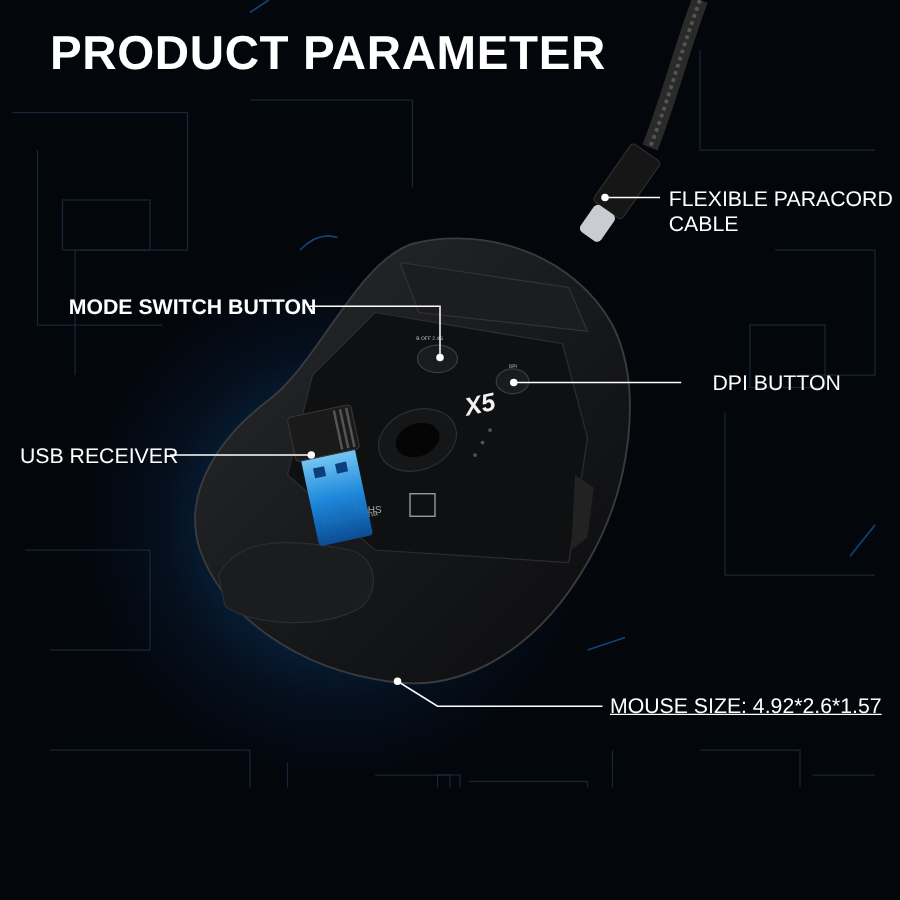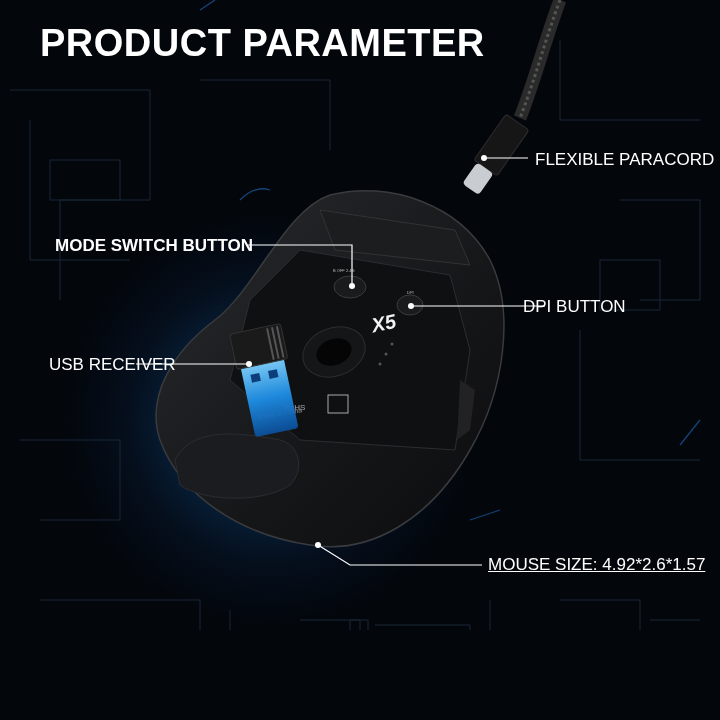--- a/index.html
+++ b/index.html
@@ -130,18 +130,19 @@
       <circle cx="484" cy="158" r="3"></circle>
       <circle cx="352" cy="286" r="3"></circle>
       <circle cx="411" cy="306" r="3"></circle>
       <circle cx="249" cy="364" r="3"></circle>
       <circle cx="318" cy="545" r="3"></circle>
     </g>
   </svg>
 
   <div class="label" style="left:535px; top:150px;">
     <div>FLEXIBLE PARACORD</div>
+    <div>CABLE</div>
   </div>
   <div class="label" style="left:55px; top:236px;font-weight:bold;">MODE SWITCH BUTTON</div>
-  <div class="label" style="left:523px; top:297px;">DPI BUTTON</div>
-  <div class="label" style="left:16px; top:355px;margin-left:33px;">USB RECEIVER</div>
+  <div class="label" style="left:570px; top:297px;">DPI BUTTON</div>
+  <div class="label" style="left:16px; top:355px;">USB RECEIVER</div>
   <div class="label" style="left:488px; top:555px;text-decoration:underline;">MOUSE SIZE: 4.92*2.6*1.57</div>
 </div>
 
 </body></html>

